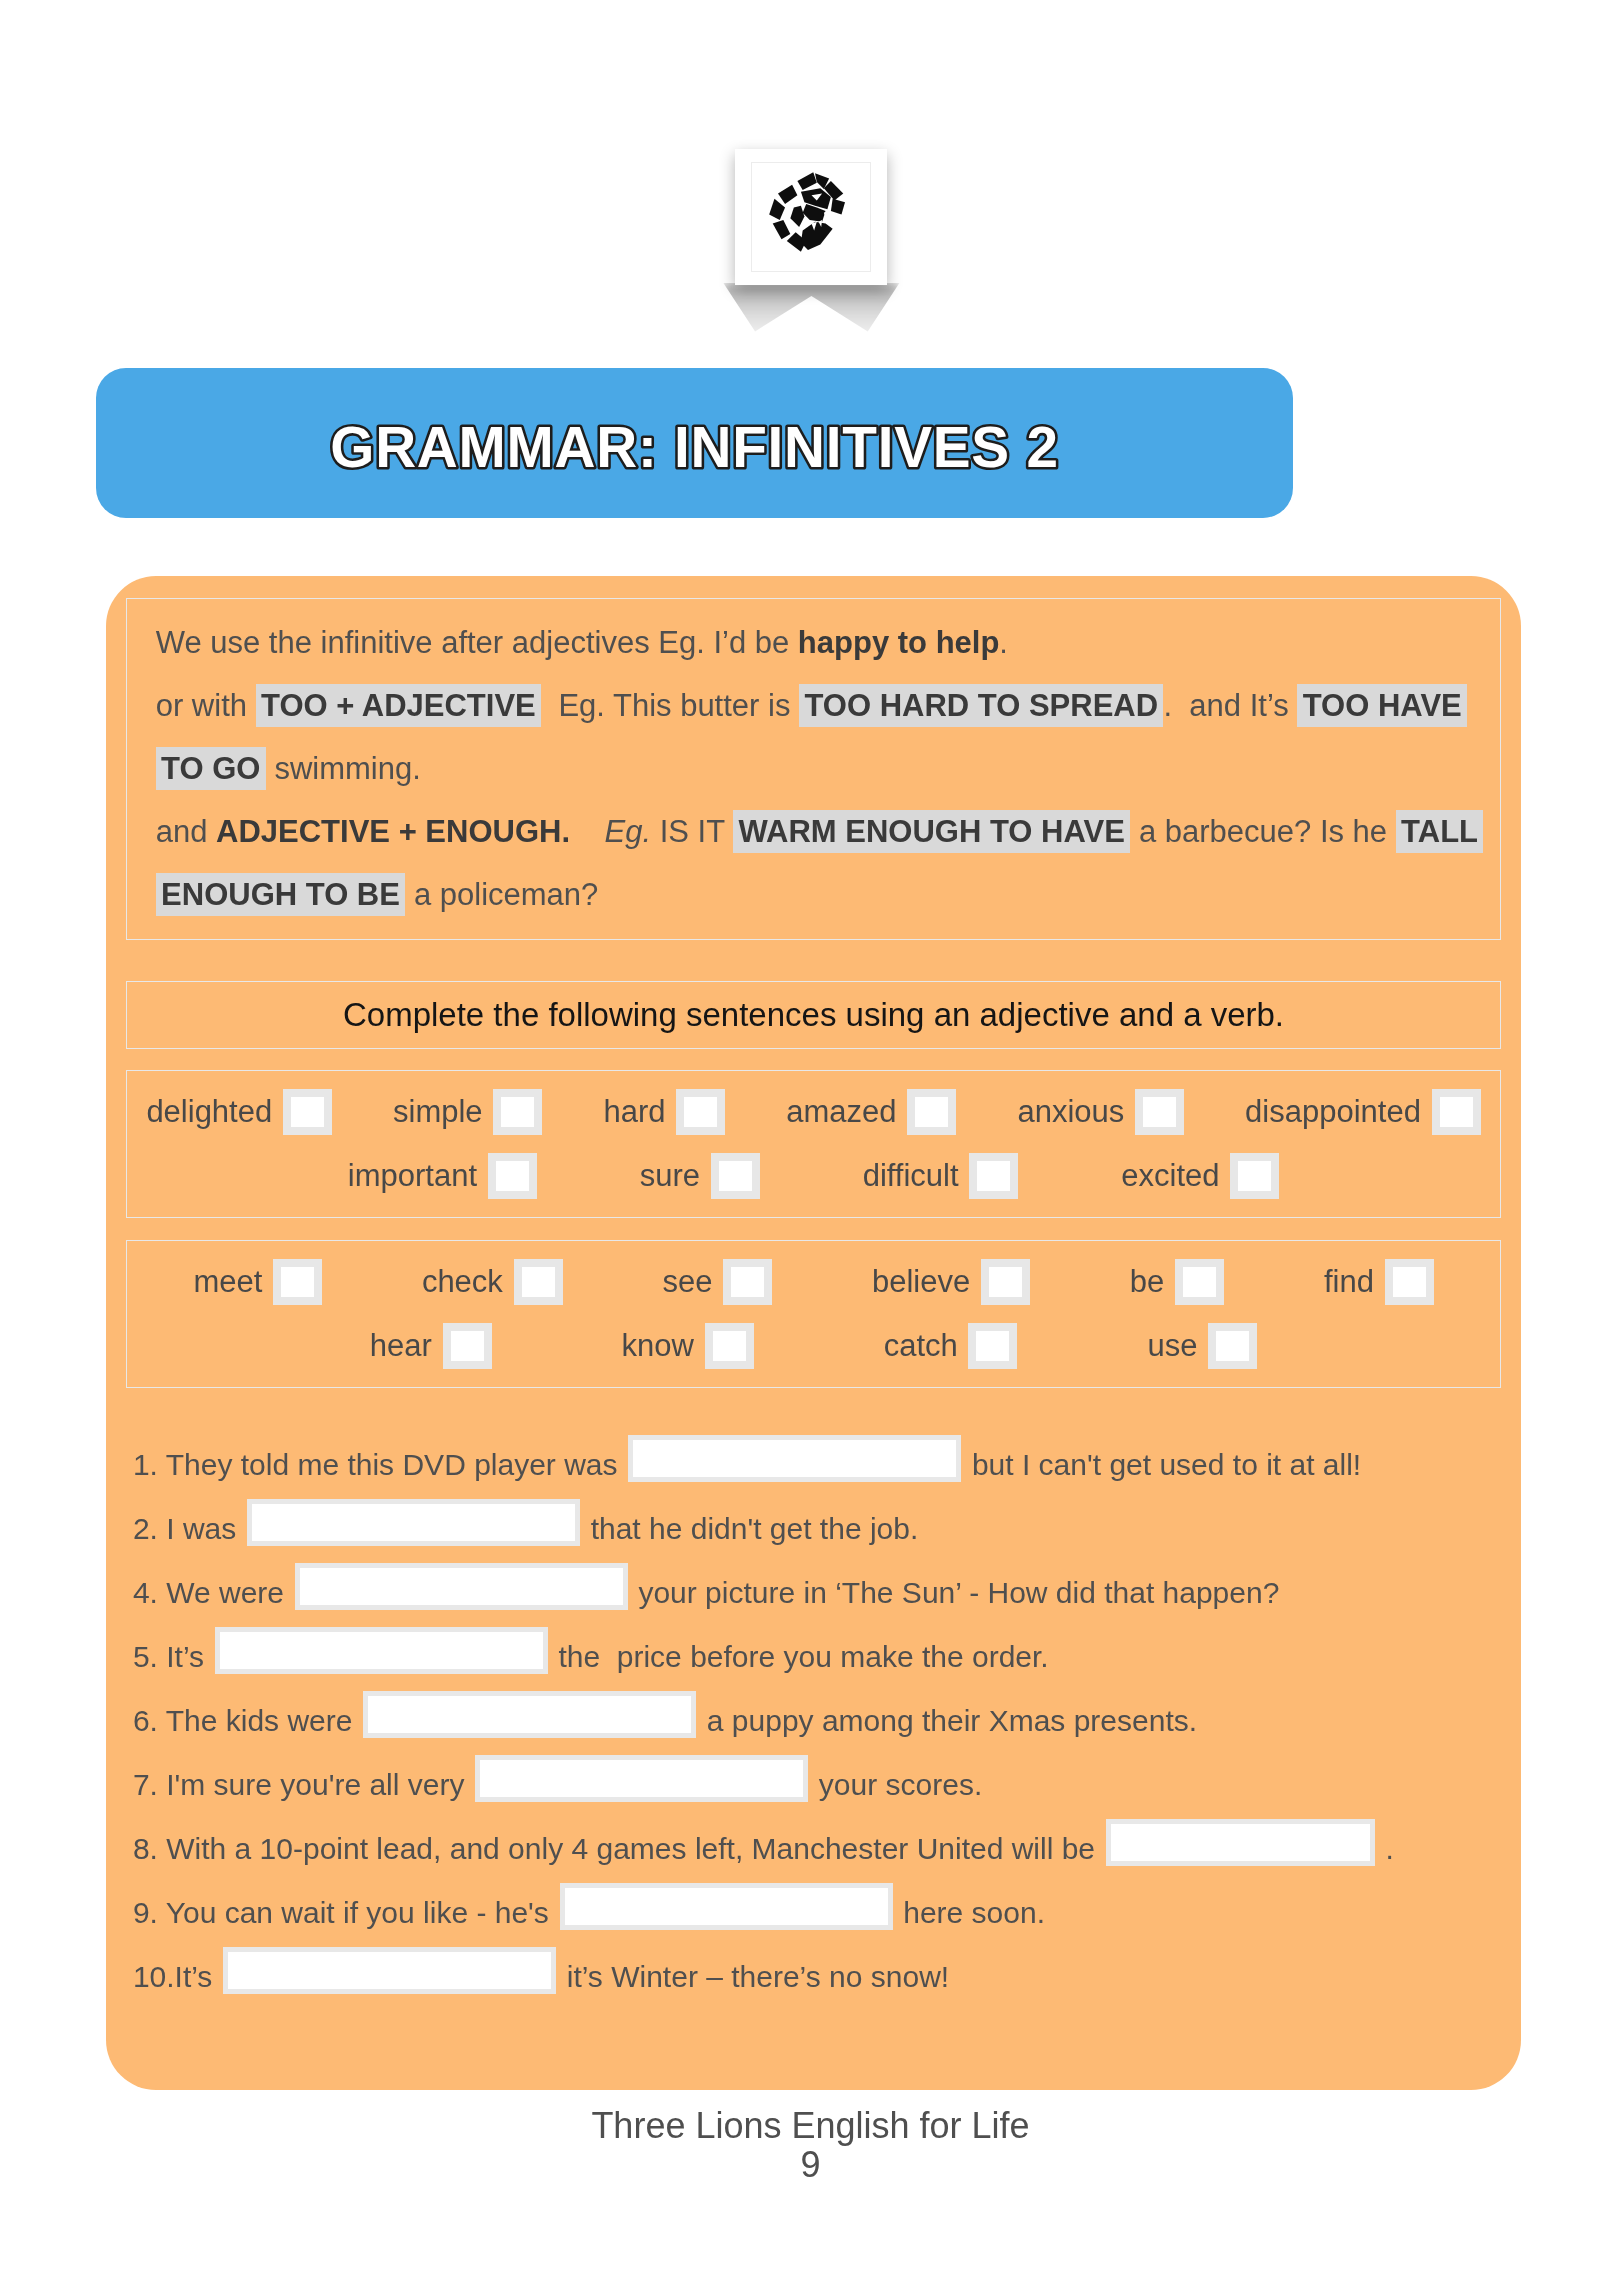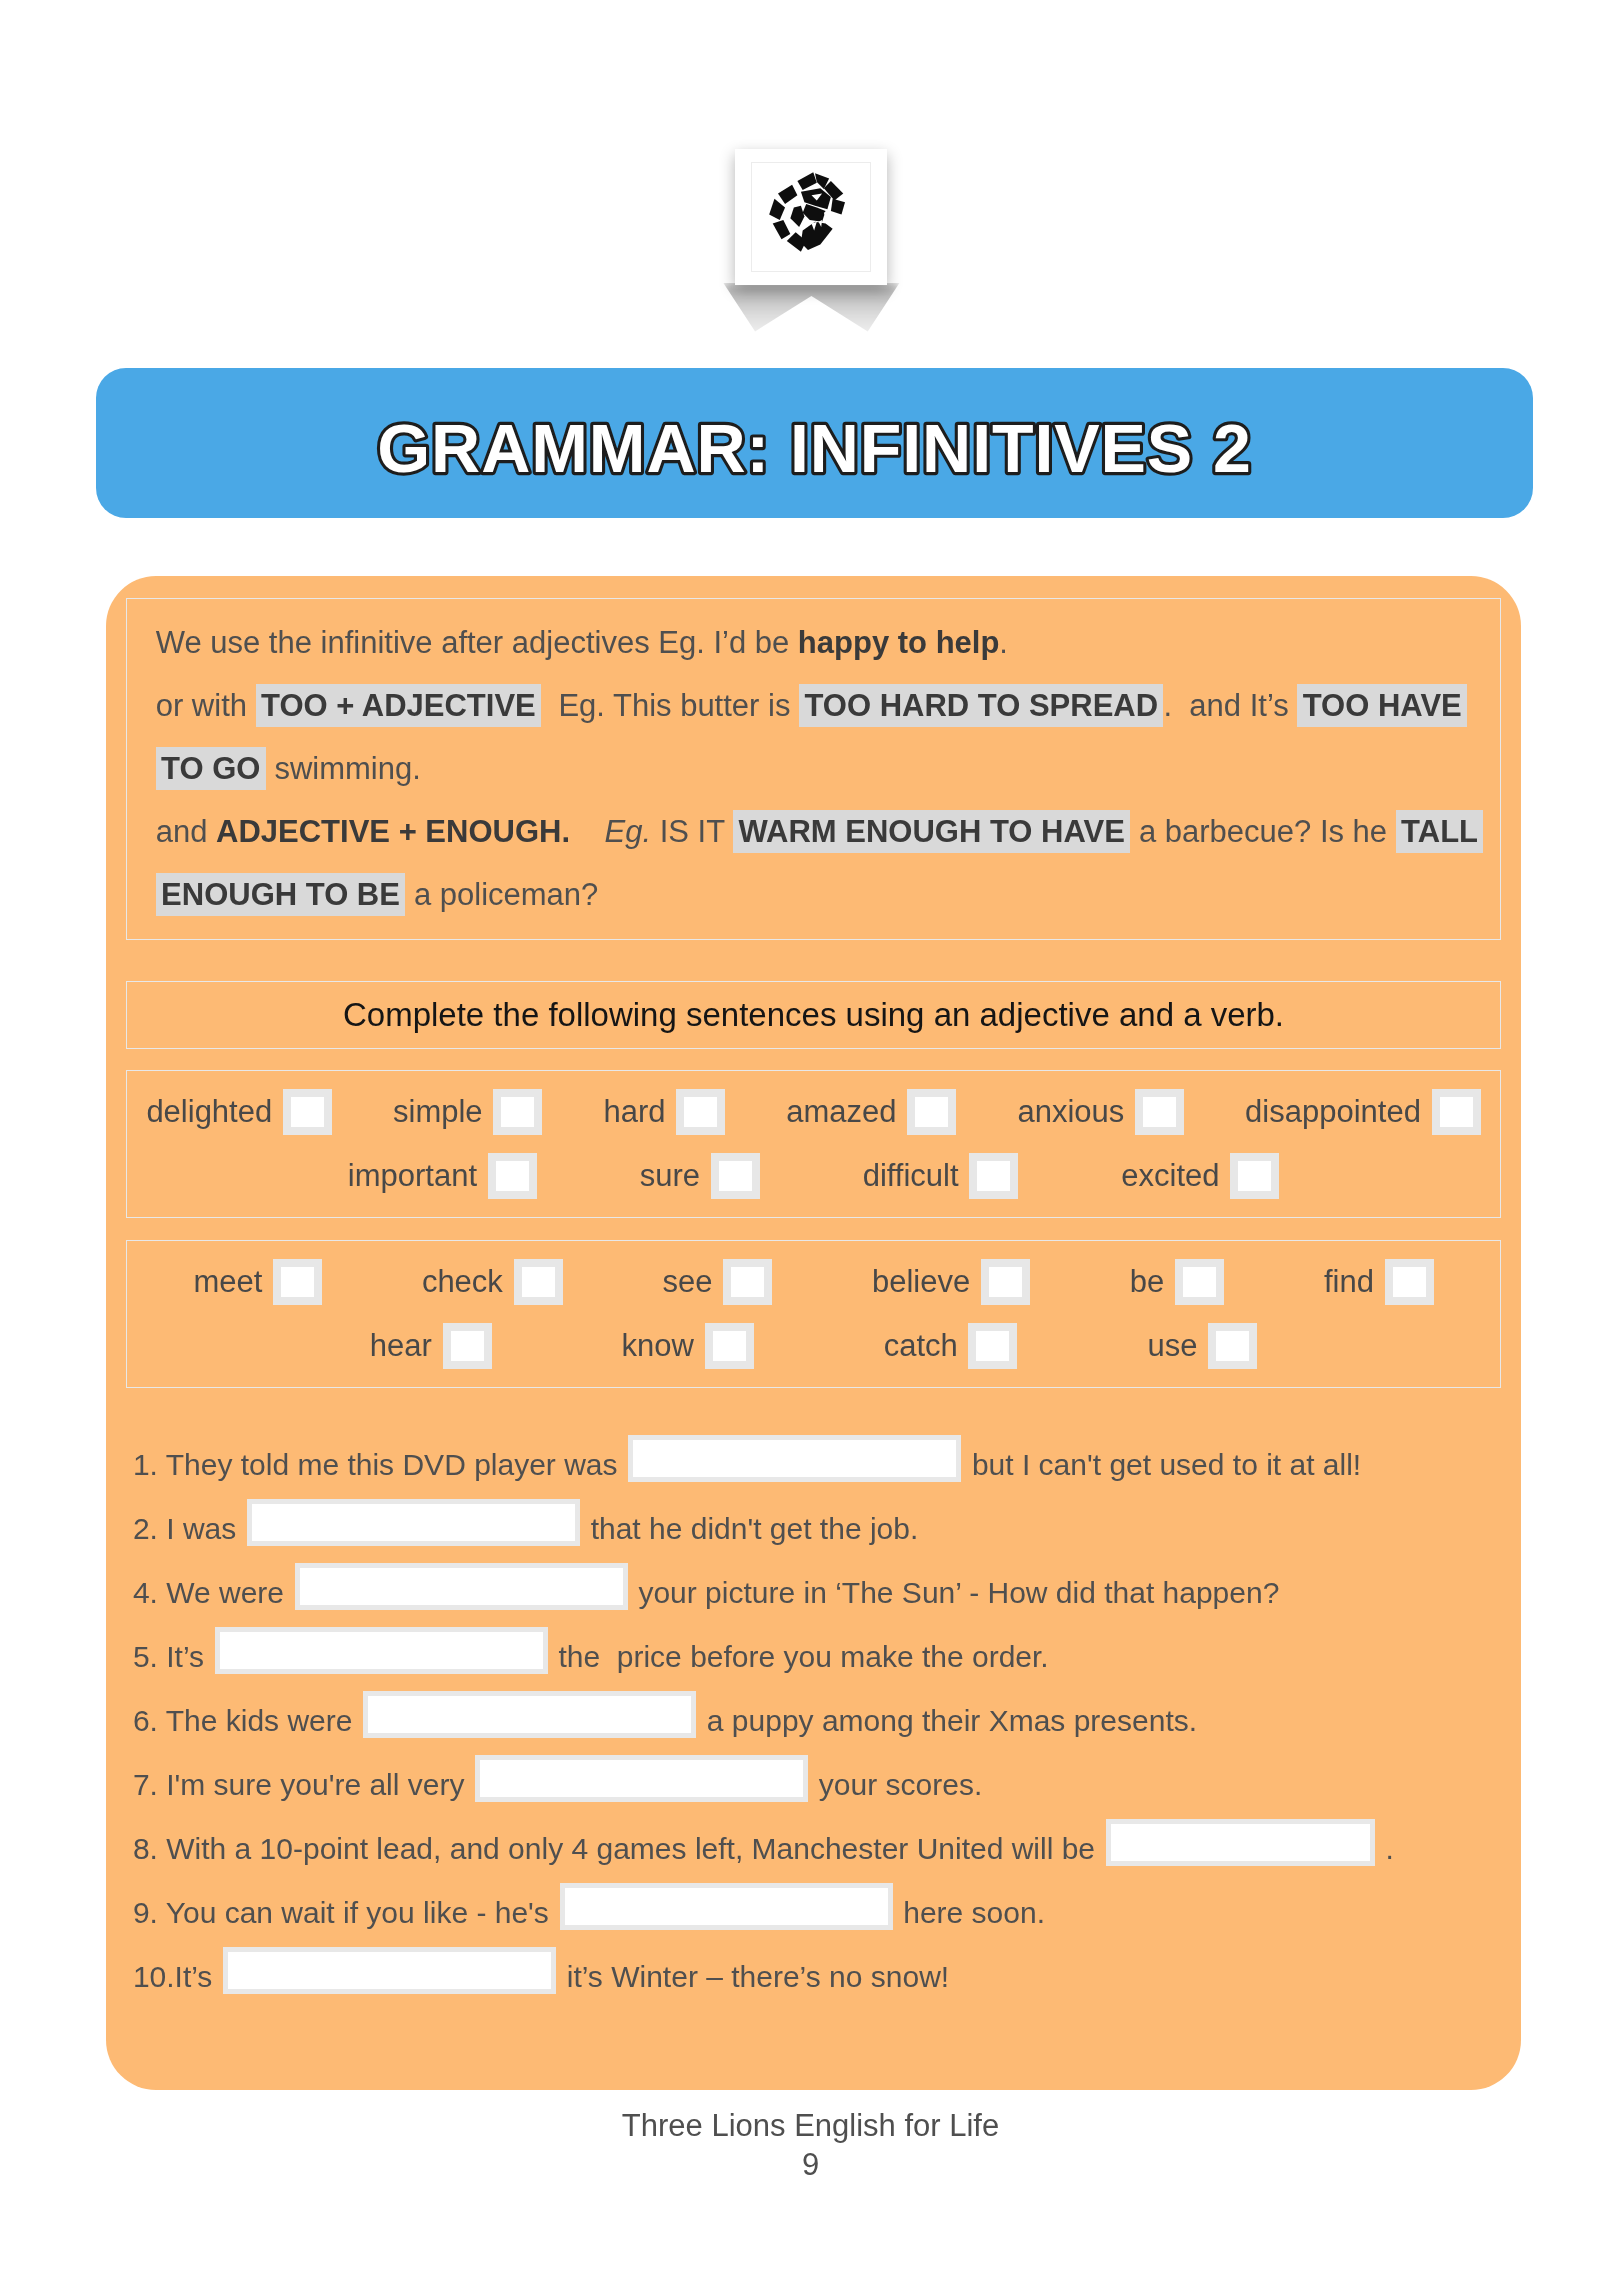--- a/index.html
+++ b/index.html
@@ -10,21 +10,21 @@
   .logo-area { position:absolute; left:727px; top:149px; width:168px; height:188px; }
   .ribbon { position:absolute; left:-3.6px; top:134px; width:176px; height:59px;
             background:linear-gradient(180deg,#9a9a9a 0%,#d8d8d8 55%,#f6f6f6 100%);
             clip-path:polygon(0 0,100% 0,82% 82%,50% 22%,18% 82%);
             filter:blur(4.5px); opacity:.85; }
   .logo-card { position:absolute; left:8px; top:0; width:152px; height:136px; background:#fff;
                box-shadow:0 4.5px 14.3px rgba(0,0,0,.30); display:flex; align-items:center; justify-content:center; }
   .lion-frame { border:0.9px solid #ececec; padding:3.6px; }
 
   
-  .title-bar { position:absolute; left:96px; top:368px; width:1437px; height:150px;
+  .title-bar { position:absolute; left:96px; top:368px; width:1197px; height:150px;
                background:#4aa8e6; border-radius:30px; display:flex; align-items:center; justify-content:flex-end; }
 
   
   .panel { position:absolute; left:106px; top:576px; width:1415px; height:1514px;
            background:#fdba74; border-radius:50px; padding:21.5px 19.7px; }
 
   .box { border:1.8px solid #e8e8e8; }
   .box-explanation { padding:12.5px 29px; }
   .exp-line { display:flex; align-items:center; white-space:pre; height:63px;
               font-size:31px; color:#4f4f4f; }
@@ -47,21 +47,21 @@
 
   .sentences { margin:30px 3.6px 0 7.2px; }
   .sentence { display:flex; align-items:flex-end; white-space:pre; height:64px;
               font-size:30px; color:#4f4f4f; }
   .blank { width:333px; height:47px; background:#fff; border:5.4px solid #e8e8e8;
            margin:0 10.7px; flex:0 0 auto; }
   .blank-sm { width:269px; }
 
   
   .footer { position:absolute; left:0; top:2106px; width:1621px; text-align:center;
-            font-size:31px; color:#4f4f4f; line-height:39px; }
+            font-size:36px; color:#4f4f4f; line-height:39px; }
 </style>
 </head>
 <body>
 
 <div class="logo-area">
   <div class="ribbon"></div>
   <div class="logo-card">
     <div class="lion-frame">
       <svg width="111" height="97" viewBox="0 0 120 110">
         <g fill="#0e0e0e">

